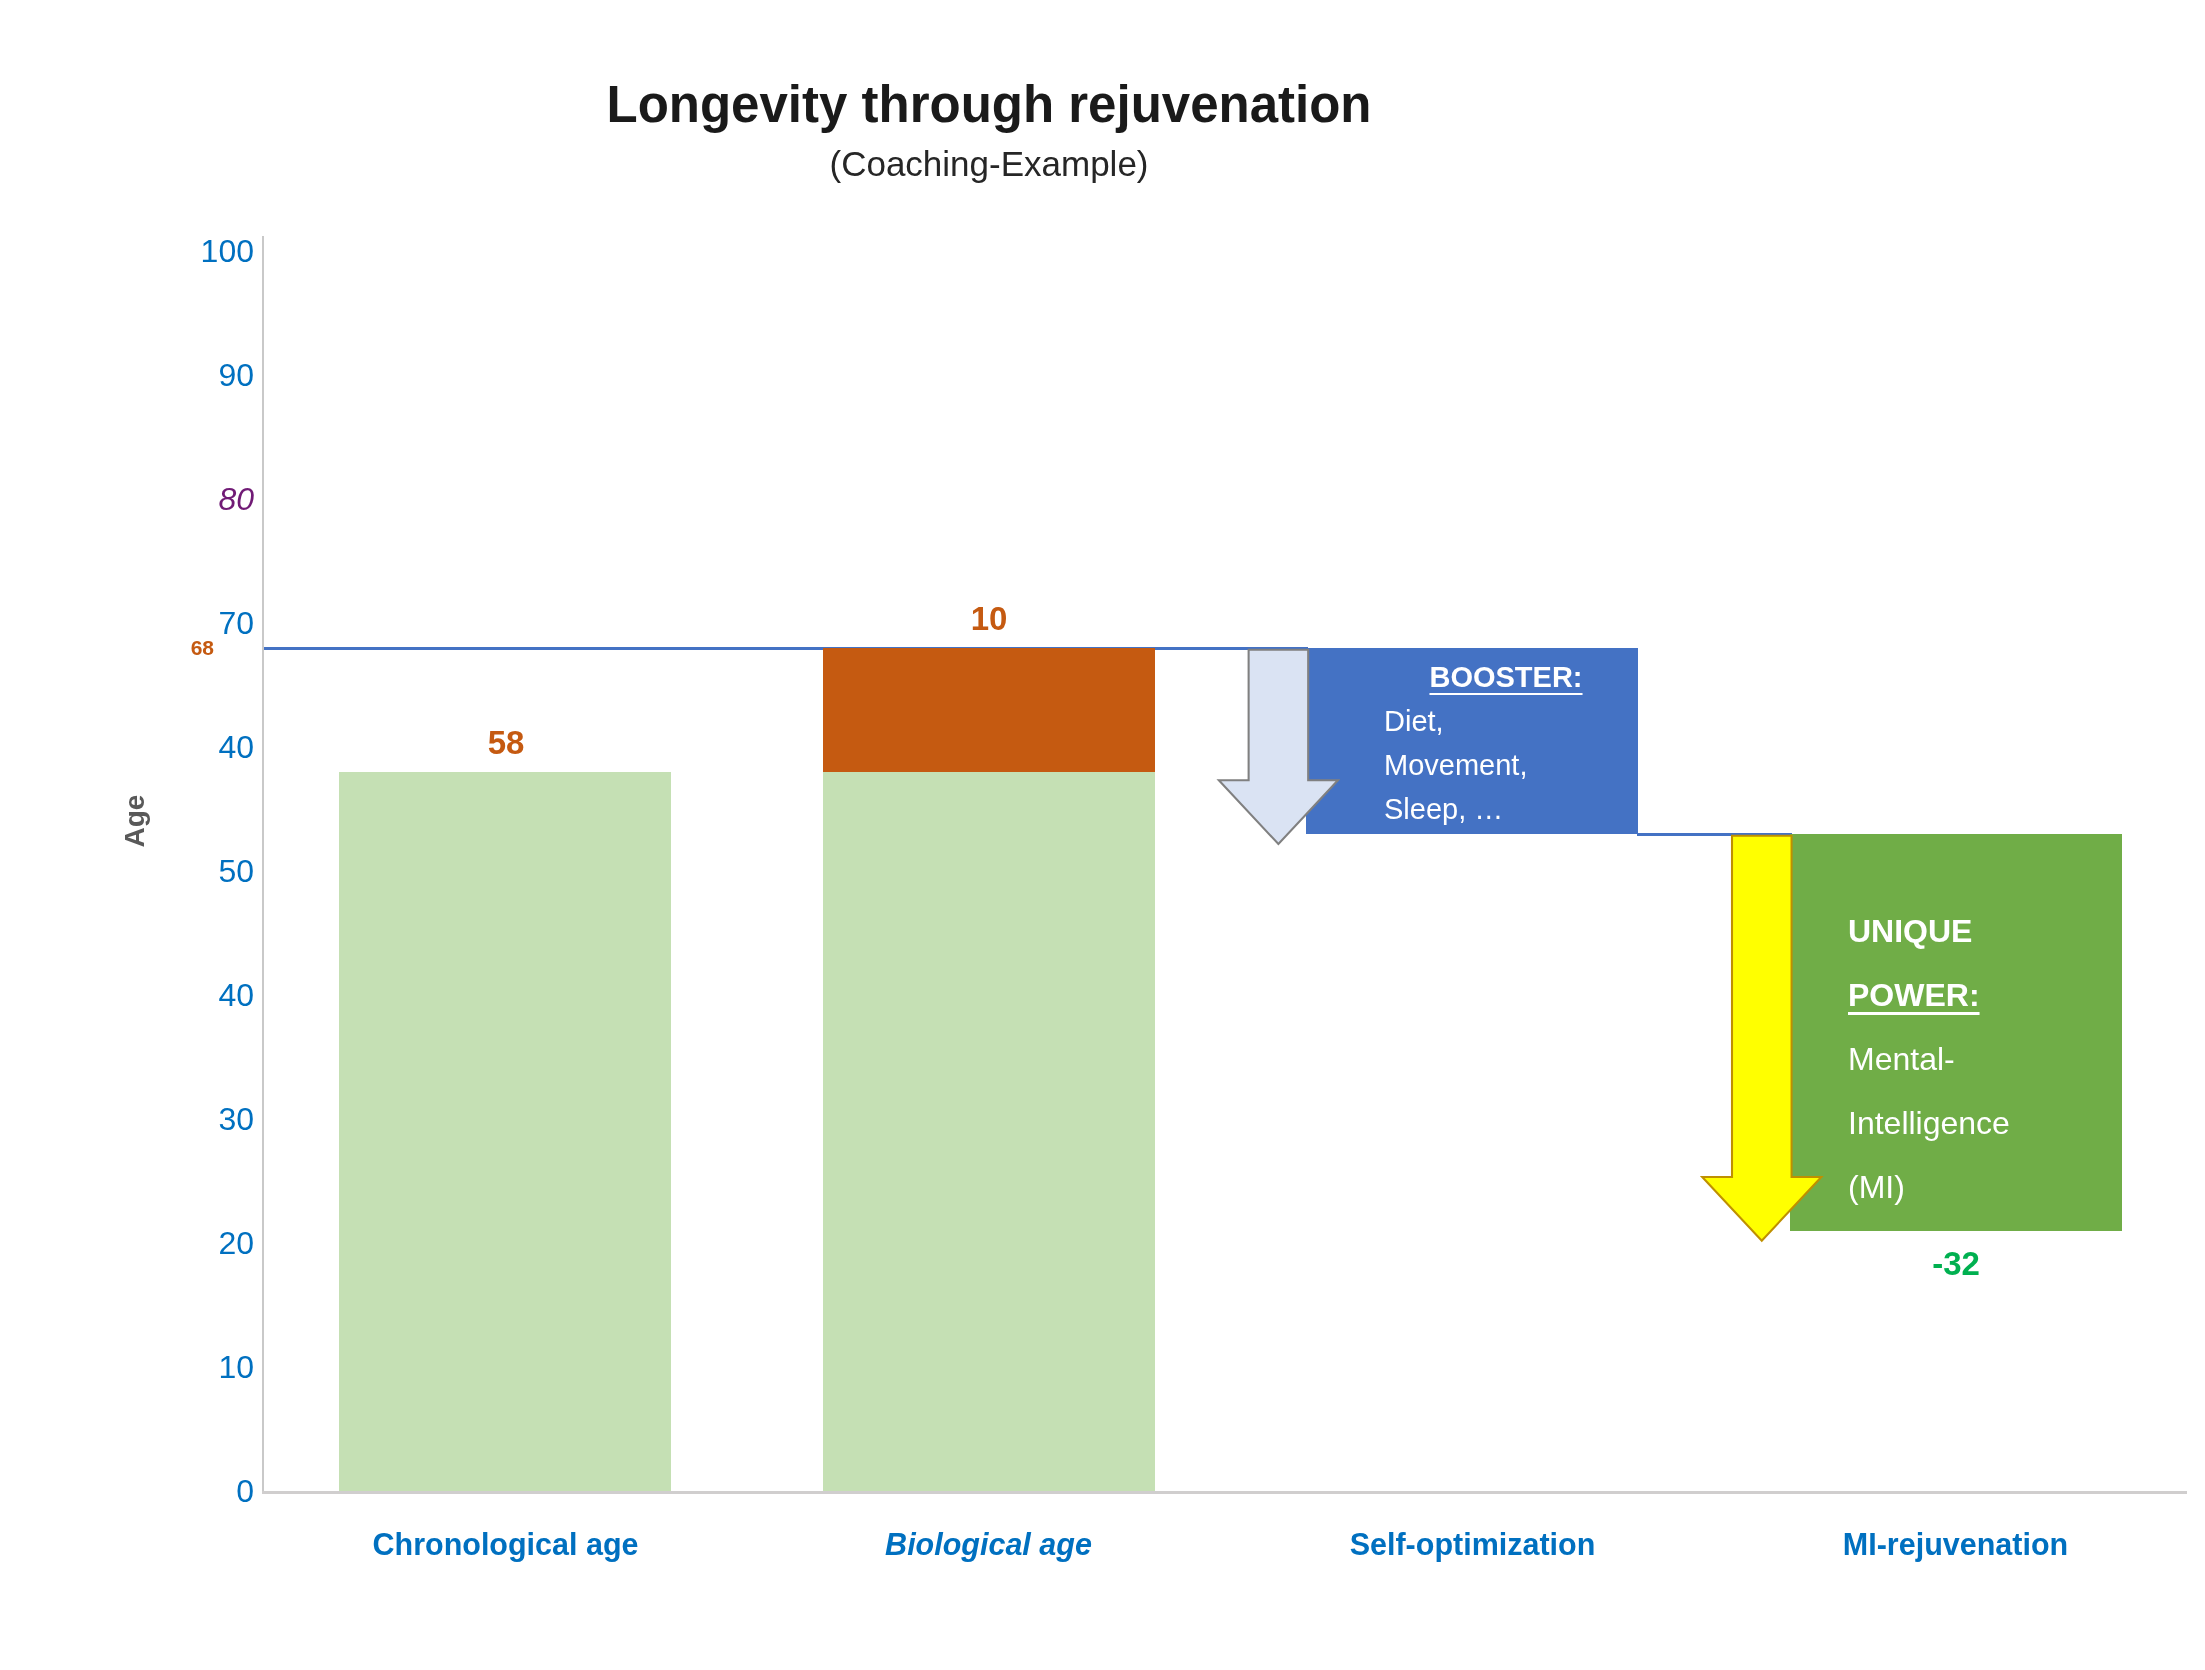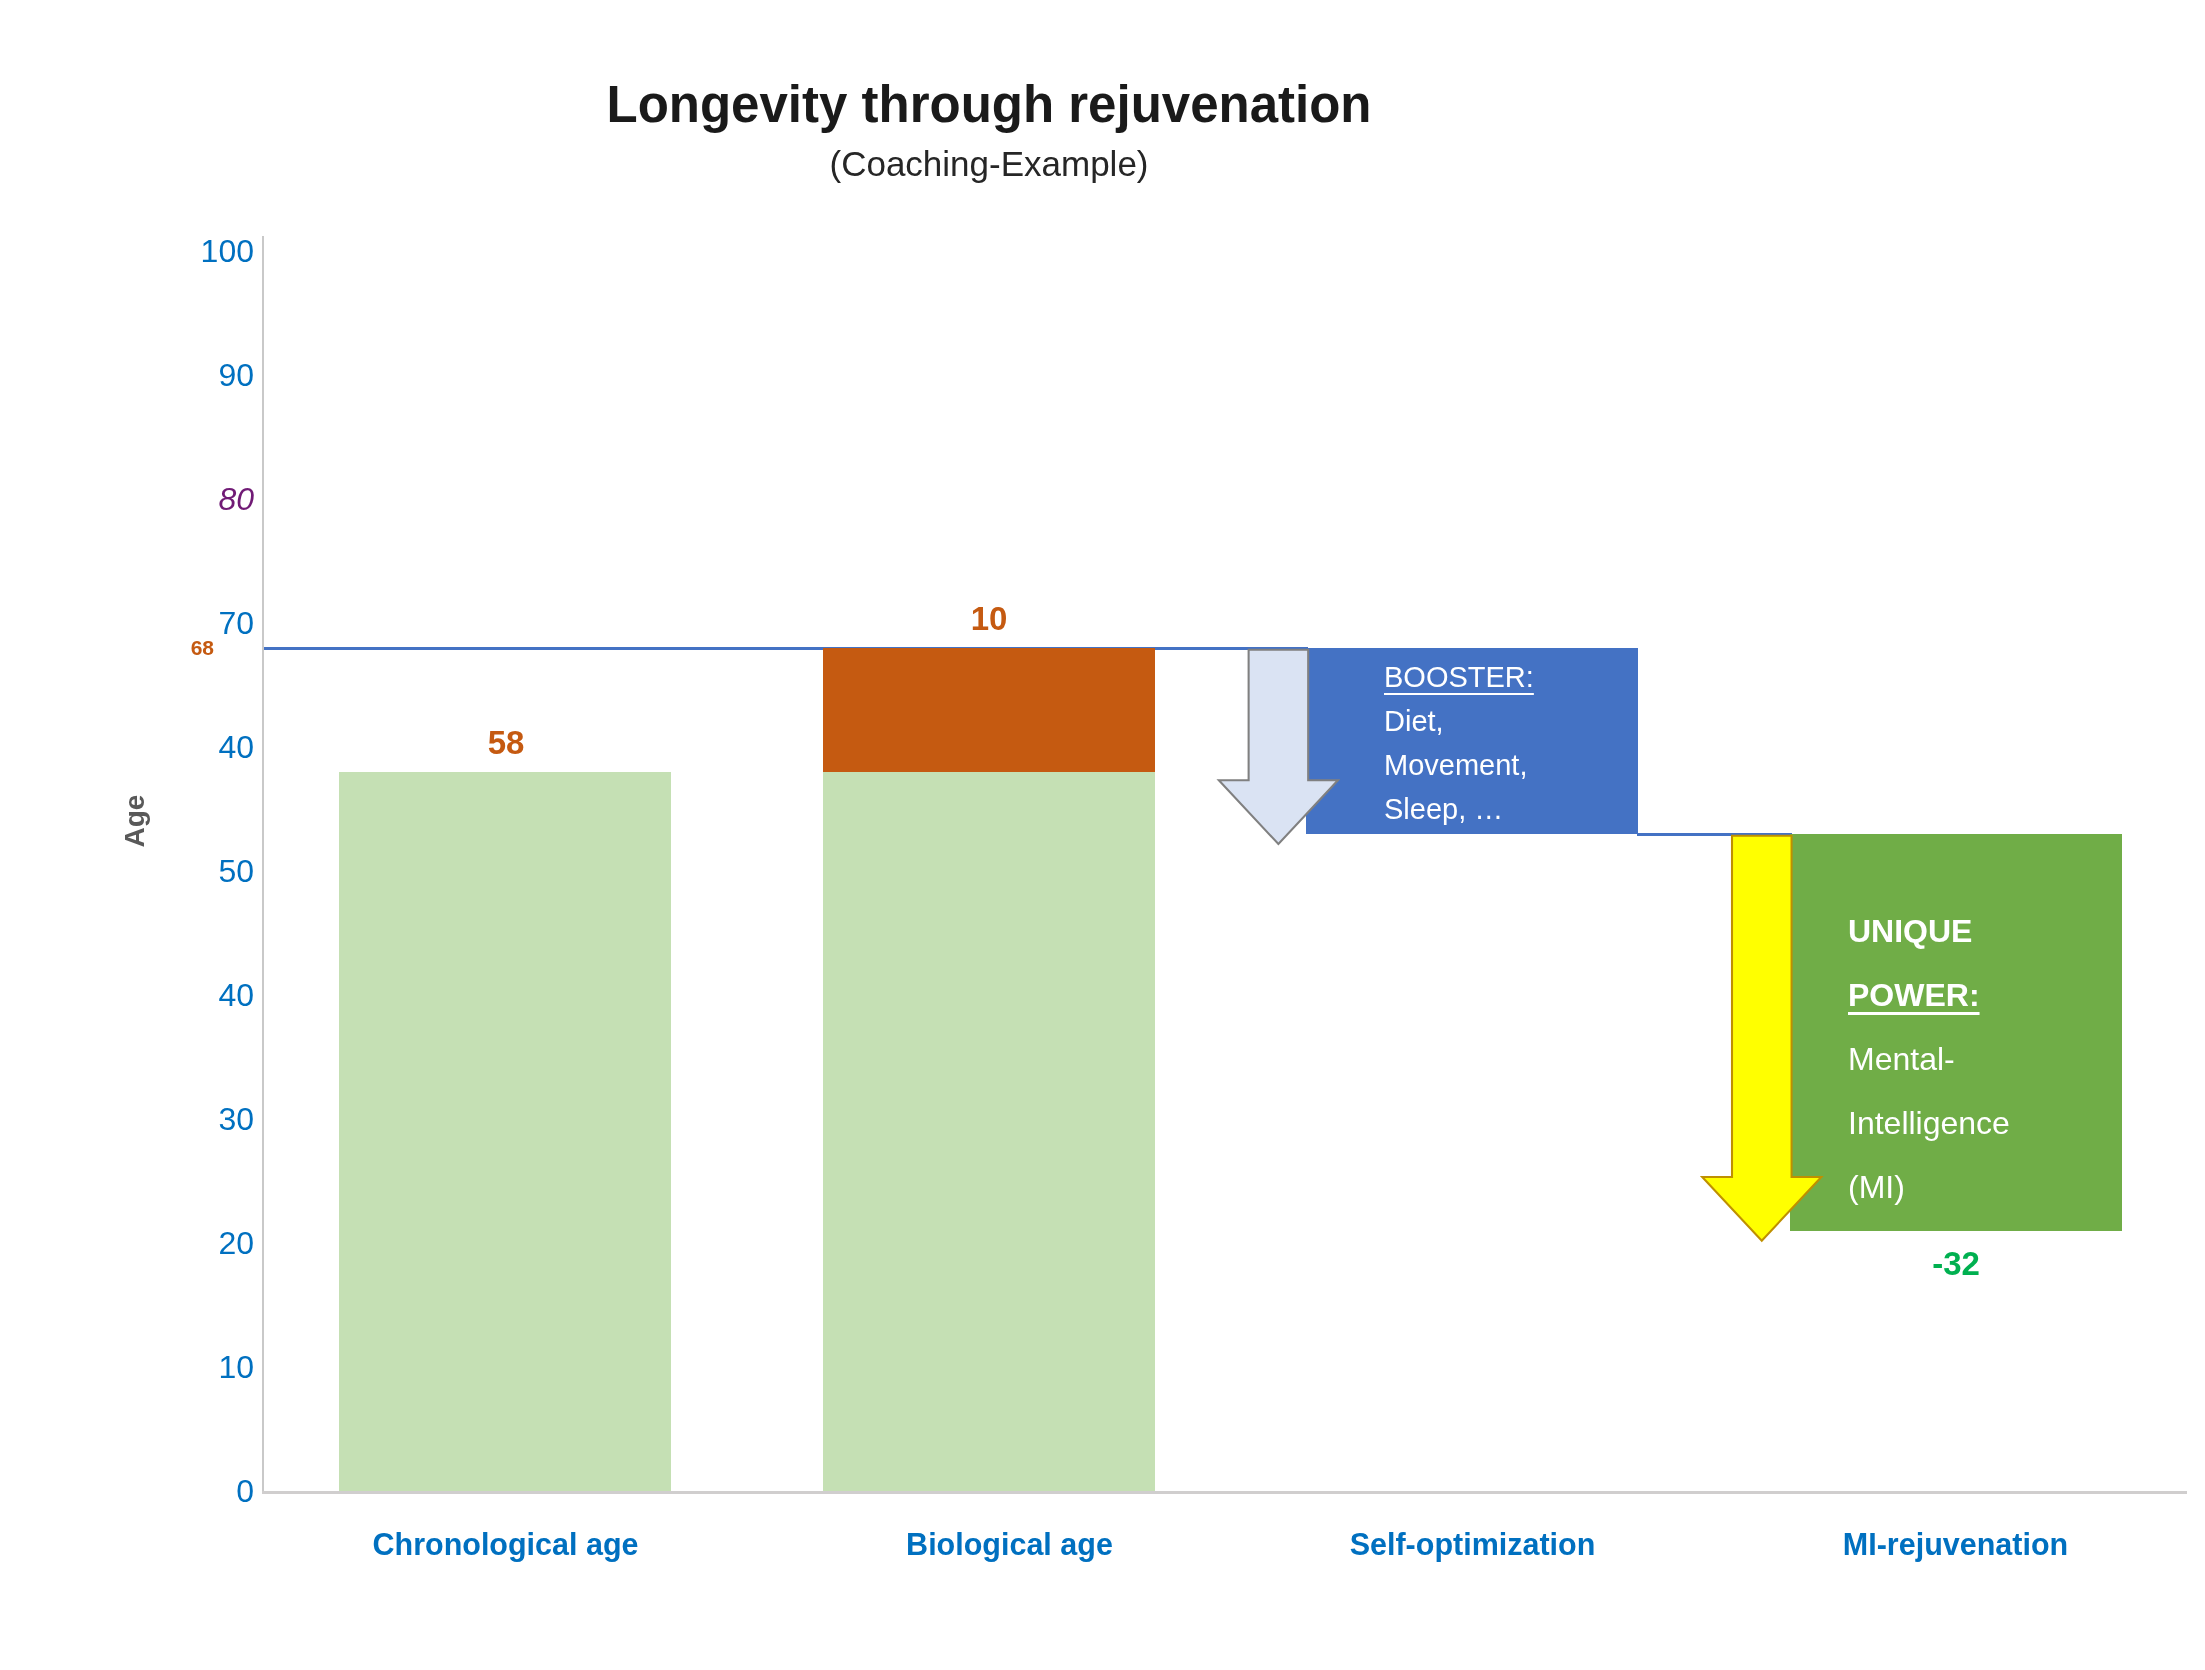--- a/index.html
+++ b/index.html
@@ -46,24 +46,24 @@
       <div class="ytick txt" style="left: 150px; top: 232px; color: rgb(0, 112, 192);">100</div>
       <div class="hline linelayer" style="left: 264px; top: 647px; width: 1044px; background: rgb(68, 114, 196);"></div>
       <div class="refnum txt" style="left: 82px; top: 627px; color: rgb(197, 90, 17);">68</div>
       <div class="hline linelayer" style="left: 1637px; top: 833px; width: 155px; background: rgb(68, 114, 196);"></div>
       <div class="seg" style="left: 339px; top: 772px; width: 332px; height: 719px; background: rgb(197, 224, 180);"></div>
       <div class="datalabel txt" style="left: 298px; top: 722px; width: 416px; color: rgb(197, 90, 17);">58</div>
       <div class="catlabel txt" style="left: 264px; top: 1526px; width: 483px; color: rgb(0, 112, 192);">Chronological age</div>
       <div class="seg" style="left: 823px; top: 772px; width: 332px; height: 719px; background: rgb(197, 224, 180);"></div>
       <div class="seg" style="left: 823px; top: 648px; width: 332px; height: 124px; background: rgb(197, 90, 17);"></div>
       <div class="datalabel txt" style="left: 781px; top: 598px; width: 416px; color: rgb(197, 90, 17);">10</div>
-      <div class="catlabel txt" style="left: 768px; top: 1526px; width: 483px; color: rgb(0, 112, 192);">Biological age</div>
+      <div class="catlabel txt" style="left: 747px; top: 1526px; width: 483px; color: rgb(0, 112, 192); font-style: italic;">Biological age</div>
       <div class="seg" style="left: 1306px; top: 648px; width: 332px; height: 186px; background: rgb(68, 114, 196);"></div>
       <div class="abs txt" style="left: 1384px; top: 655px; width: 244px; height: 179px; color: rgb(255, 255, 255); font-size: 29px; line-height: 44px;">
-        <div class="boxtext-line" style="font-weight: normal; text-decoration: underline; text-underline-offset: 5.5px;">BOOSTER:</div>
+        <div class="boxtext-line" style="font-weight: bold; text-decoration: underline; text-underline-offset: 5.5px; text-align: center;">BOOSTER:</div>
         <div class="boxtext-line">Diet,</div>
         <div class="boxtext-line">Movement,</div>
         <div class="boxtext-line">Sleep, …</div>
       </div>
       <div class="catlabel txt" style="left: 1231px; top: 1526px; width: 483px; color: rgb(0, 112, 192);">Self-optimization</div>
       <div class="seg" style="left: 1790px; top: 834px; width: 332px; height: 397px; background: rgb(112, 173, 71);"></div>
       <div class="abs txt" style="left: 1848px; top: 899px; width: 263px; height: 332px; color: rgb(255, 255, 255); font-size: 32px; line-height: 64px;">
         <div class="boxtext-line" style="font-weight: bold; text-underline-offset: 5.5px;">UNIQUE</div>
         <div class="boxtext-line" style="font-weight: bold; text-decoration: underline; text-underline-offset: 5.5px;">POWER:</div>
         <div class="boxtext-line">Mental-</div>

